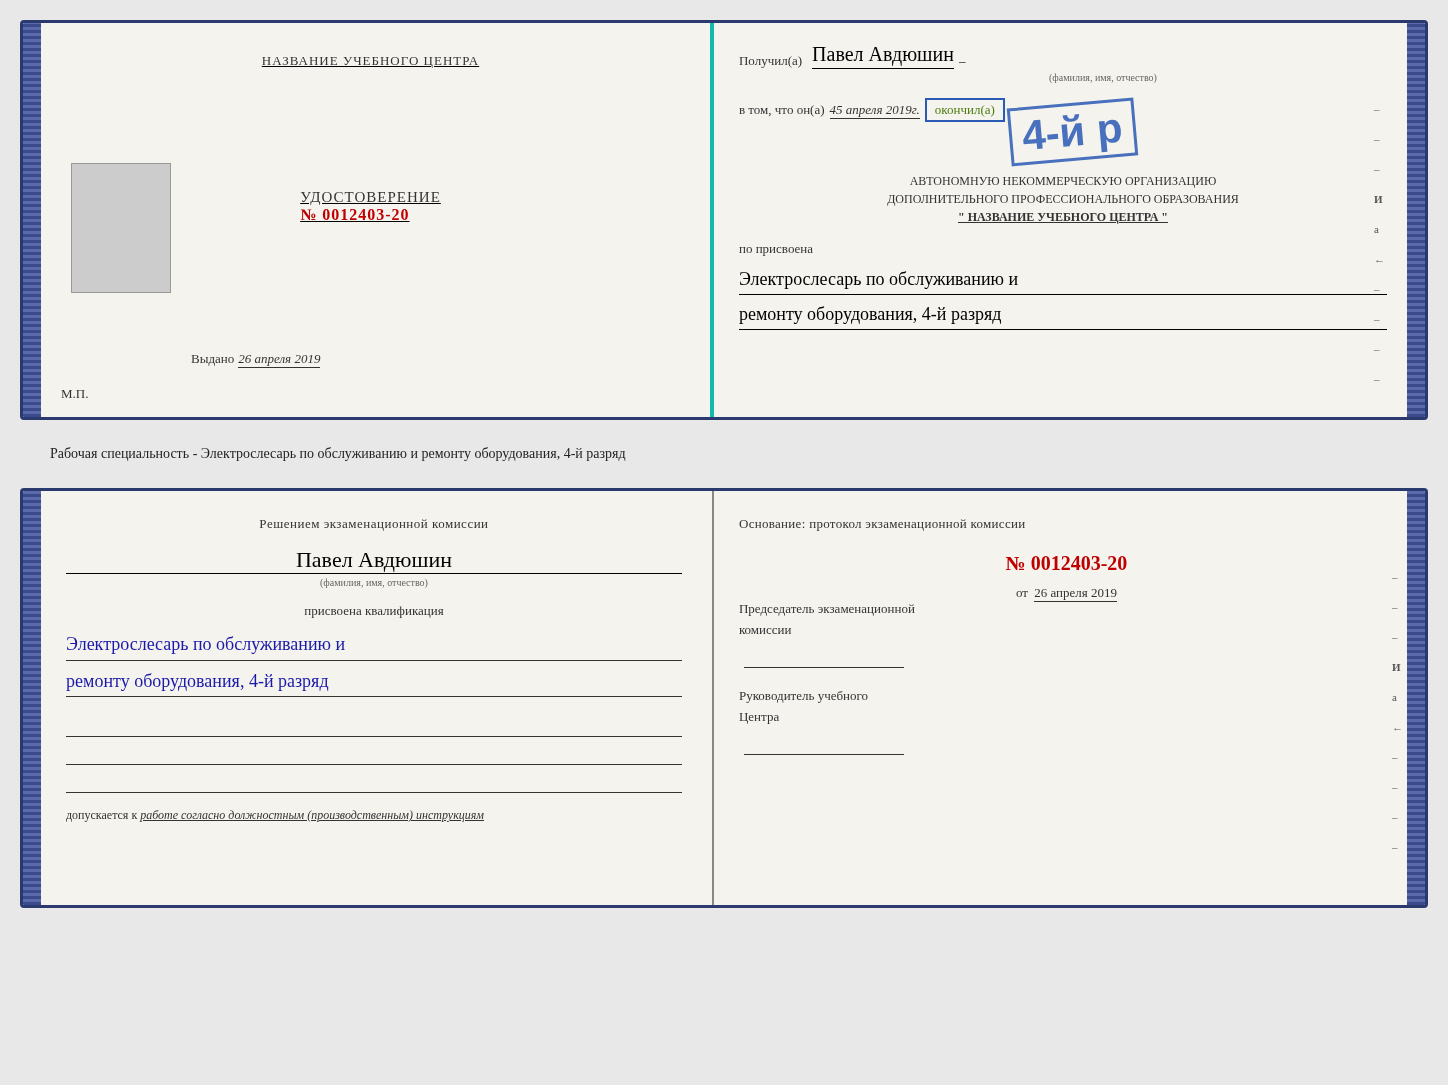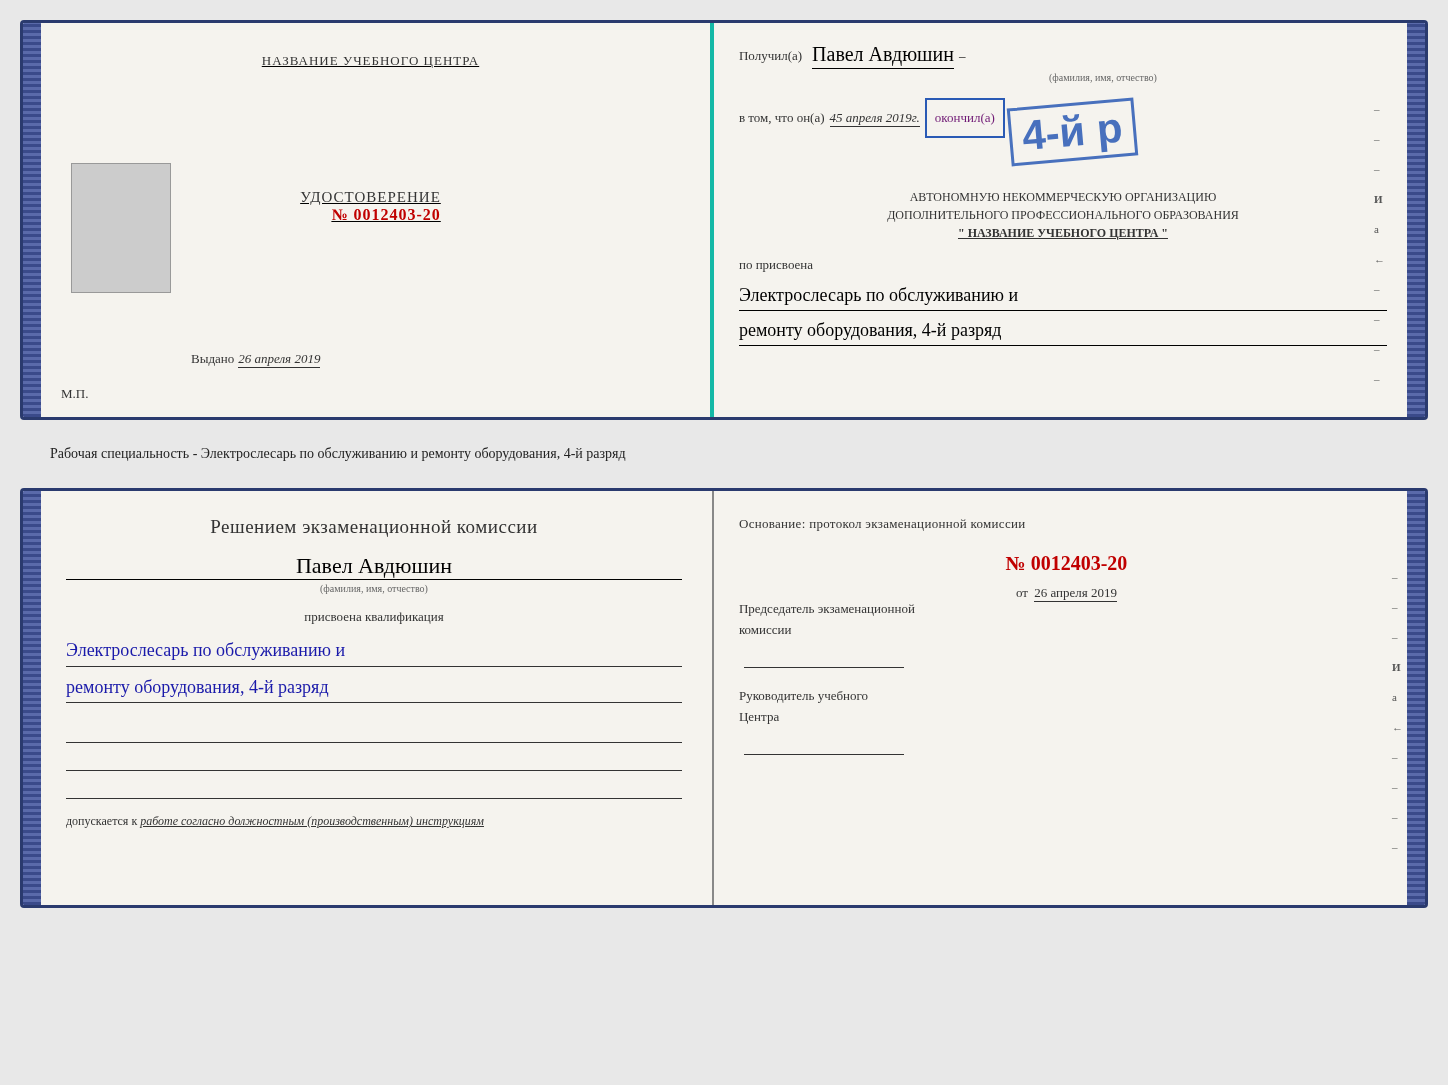--- a/index.html
+++ b/index.html
@@ -70,21 +70,21 @@
     .center-title {
       text-align: center;
       font-size: 13px;
       letter-spacing: 1px;
       color: #333;
       margin-bottom: 40px;
       font-weight: normal;
     }
 
     .udostoverenie-block {
-      text-align: right;
+      text-align: left;
       margin-top: 20px;
     }
 
     .udostoverenie-label {
       font-size: 15px;
       letter-spacing: 1px;
       color: #333;
     }
 
     .udostoverenie-number {
@@ -199,21 +199,21 @@
       padding: 25px 30px 20px 25px;
       border-right: 2px solid #888;
     }
 
     .doc-bottom-right {
       flex: 1;
       padding: 25px 13px 20px 25px;
     }
 
     .decision-title {
-      font-size: 19px;
+      font-size: 13px;
       color: #333;
       text-align: center;
       letter-spacing: 0.5px;
       margin-bottom: 15px;
     }
 
     .person-name-bottom {
       font-family: 'Segoe Script', 'Brush Script MT', cursive;
       font-size: 22px;
       color: #000;
@@ -337,31 +337,31 @@
       <div style="position: absolute; bottom: 50px; left: 150px;">
         <span style="font-size:13px; color:#333;">Выдано</span>
         <span style="font-size:13px; color:#333; font-style:italic; border-bottom:1px solid #333; padding-bottom:1px;">26 апреля 2019</span>
       </div>
 
       <div class="mp-label">М.П.</div>
     </div>
 
     <div class="doc-right">
 
-      <div style="display:flex; align-items:center; gap:5px; margin-bottom:3px;">
+      <div style="display:flex; align-items:flex-end; gap:5px; margin-bottom:3px;">
         <span style="font-size:13px; color:#333;">Получил(a)</span>
         <span class="received-name">Павел Авдюшин</span>
         <span style="font-size:13px;">–</span>
       </div>
       <div class="fio-hint">(фамилия, имя, отчество)</div>
 
       <div style="display:flex; align-items:baseline; flex-wrap:wrap; gap:5px; margin-bottom:8px;">
         <span style="font-size:13px; color:#333;">в том, что он(а)</span>
         <span style="font-style:italic; font-size:13px; color:#333; border-bottom:1px solid #333;">45 апреля 2019г.</span>
-        <span style="font-size:13px; color:#701a75; border: 2px solid #2a5ab5; padding: 10px 8px;">окончил(а)</span>
+        <span style="font-size:13px; color:#4d7c0f; border: 2px solid #2a5ab5; padding: 2px 8px;">окончил(а)</span>
       </div>
 
       <div class="stamp-box">
         <div style="font-size:42px; font-weight:bold; color:#2a5ab5; font-family:Arial,sans-serif; line-height:1;">4-й р</div>
       </div>
 
       <div class="org-block">
         <div>АВТОНОМНУЮ НЕКОММЕРЧЕСКУЮ ОРГАНИЗАЦИЮ</div>
         <div>ДОПОЛНИТЕЛЬНОГО ПРОФЕССИОНАЛЬНОГО ОБРАЗОВАНИЯ</div>
         <div style="font-weight:bold; text-decoration:underline;">" НАЗВАНИЕ УЧЕБНОГО ЦЕНТРА "</div>

